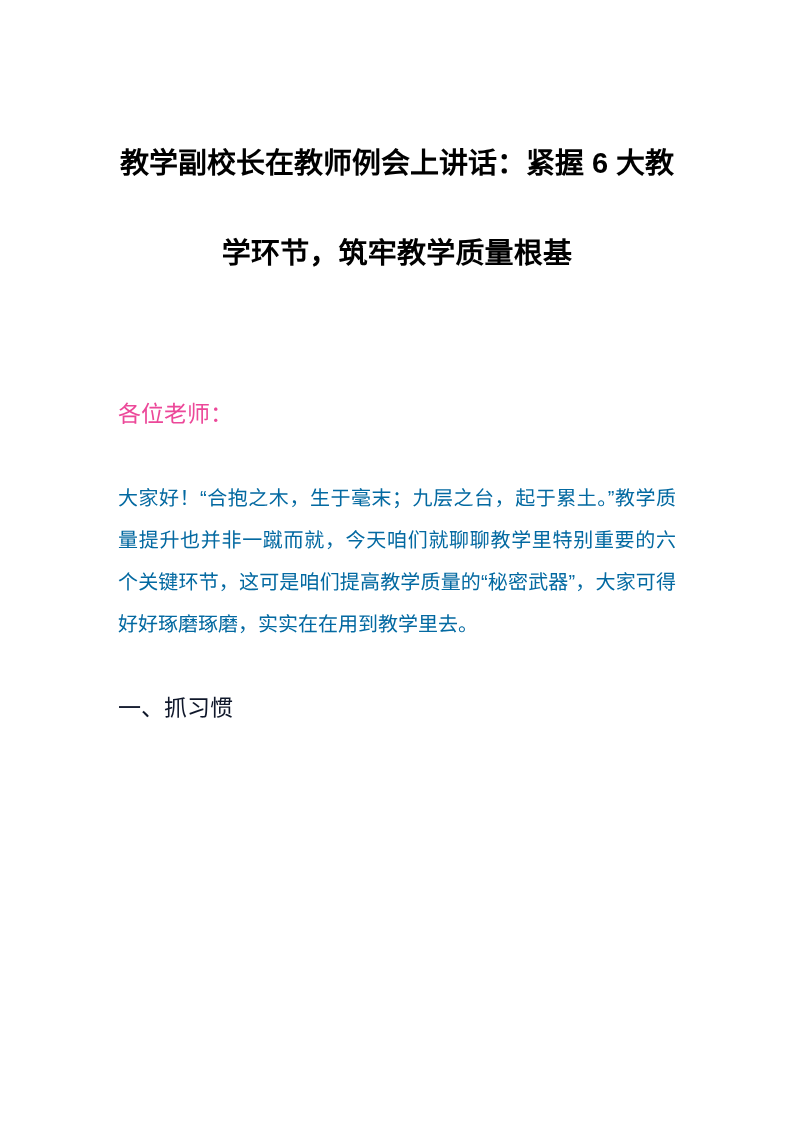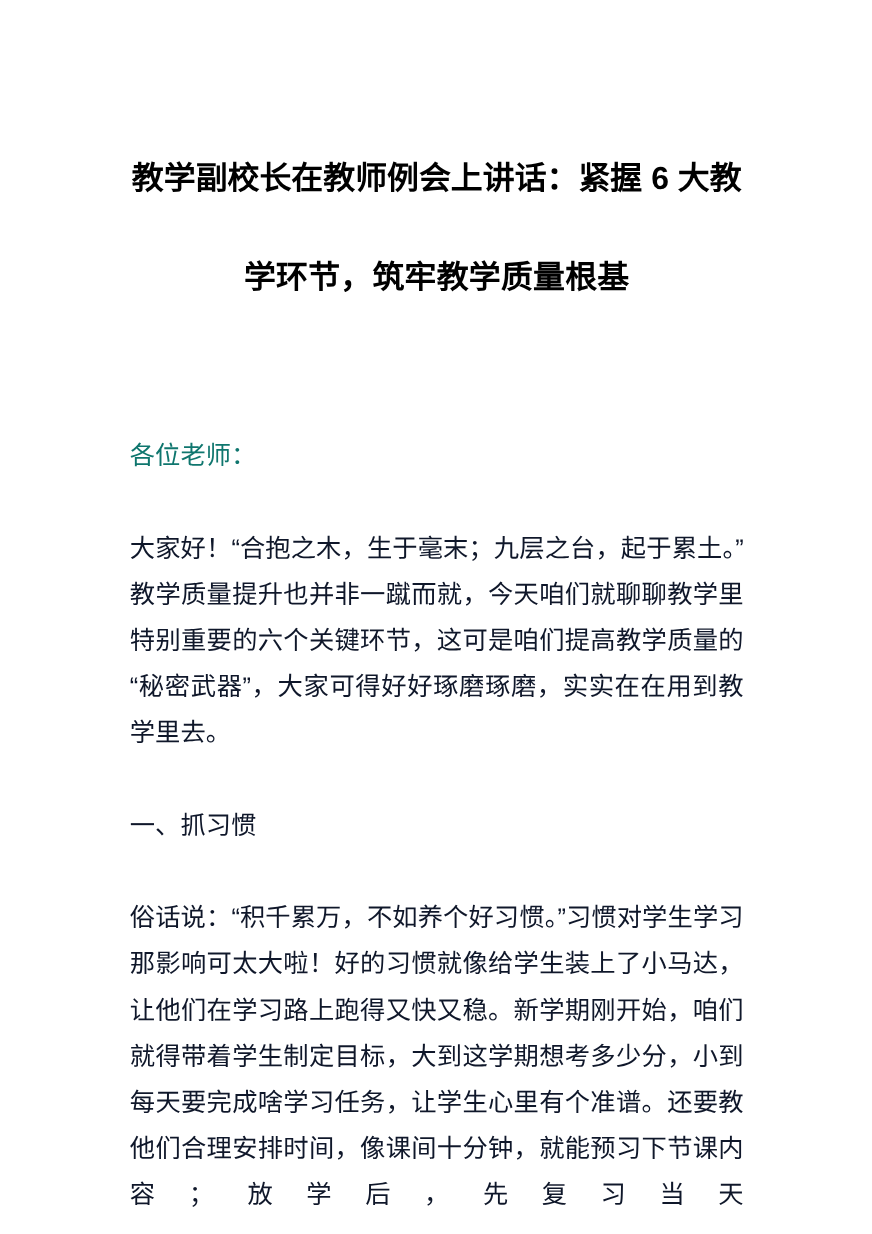--- a/index.html
+++ b/index.html
@@ -62,30 +62,30 @@
   
   .body-block {
     margin: 0;
   }
 
   .salutation {
     margin: 0;
     padding-top: 95px;
     font-size: 23px;
     line-height: 42px;
-    color: #0f766e;
+    color: #ec4899;
     text-align: left;
   }
 
   .para {
     margin: 0;
     padding-top: 42px;
-    font-size: 23px;
+    font-size: 20px;
     line-height: 42px;
-    color: #0f172a;
+    color: #0369a1;
     text-align: justify;
     text-justify: inter-character;
     text-align-last: left;
   }
 
   .section-heading {
     margin: 0;
     padding-top: 42px;
     font-size: 23px;
     line-height: 42px;
@@ -112,17 +112,16 @@
     </h1>
 
     <div class="body-block">
 
       <p class="salutation">各位老师：</p>
 
       <p class="para">大家好！“合抱之木，生于毫末；九层之台，起于累土。”教学质量提升也并非一蹴而就，今天咱们就聊聊教学里特别重要的六个关键环节，这可是咱们提高教学质量的“秘密武器”，大家可得好好琢磨琢磨，实实在在用到教学里去。</p>
 
       <h2 class="section-heading">一、抓习惯</h2>
 
-      <p class="para para-truncated">俗话说：“积千累万，不如养个好习惯。”习惯对学生学习那影响可太大啦！好的习惯就像给学生装上了小马达，让他们在学习路上跑得又快又稳。新学期刚开始，咱们就得带着学生制定目标，大到这学期想考多少分，小到每天要完成啥学习任务，让学生心里有个准谱。还要教他们合理安排时间，像课间十分钟，就能预习下节课内容；放学后，先复习当天</p>
 
     </div>
   </div>
 </div>
 
 </body></html>

